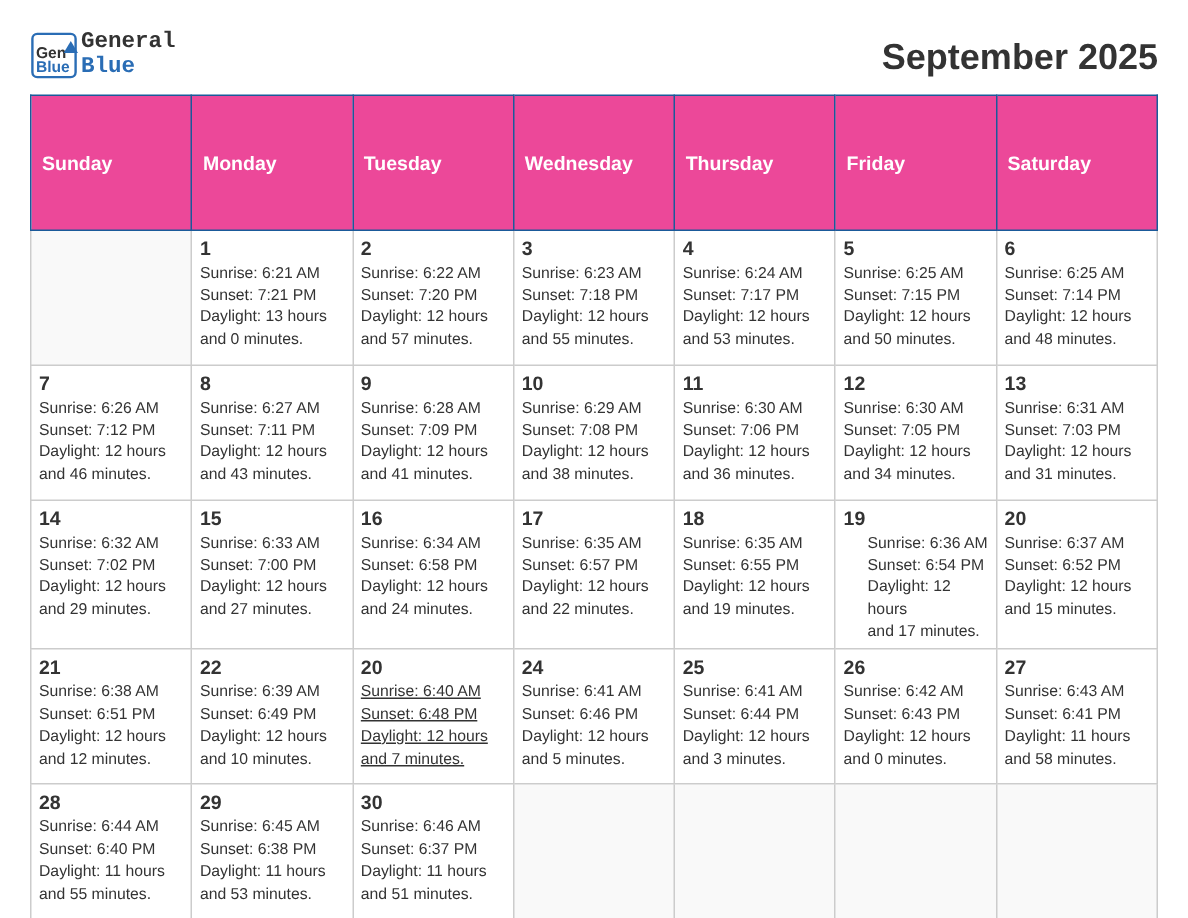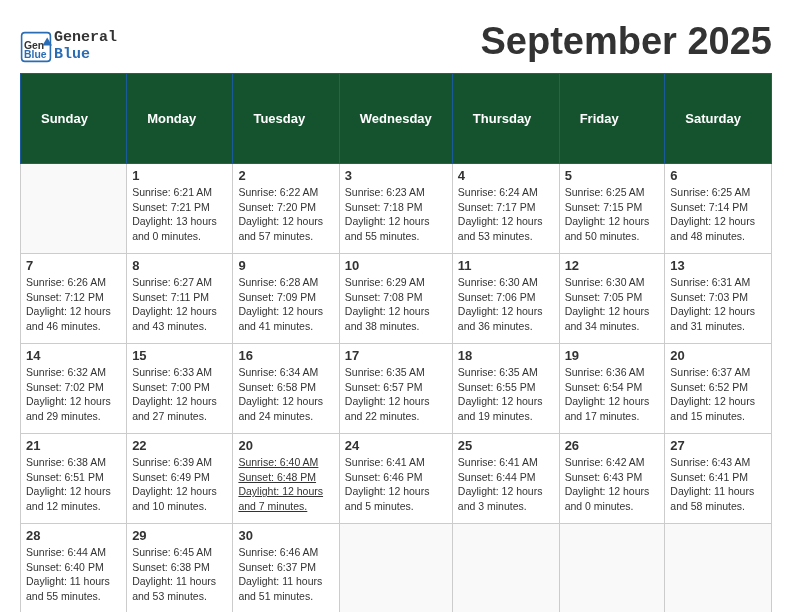--- a/index.html
+++ b/index.html
@@ -22,38 +22,38 @@
     }
     .logo-icon {
       width: 32px;
       height: 32px;
       margin-right: 2px;
     }
     .title-block {
       text-align: right;
     }
     .month-title {
-      font-size: 38px;
+      font-size: 24px;
       font-weight: bold;
       color: #333;
     }
     .location {
       font-size: 14px;
       color: #555;
     }
     table {
       width: 100%;
       border-collapse: collapse;
     }
     th {
-      background-color: #14532d;
+      background-color: #ec4899;
       color: #fff;
       font-size: 13px;
       font-weight: bold;
-      padding: 6px 20px;
+      padding: 6px 7px;
       text-align: left;
       border: 1px solid #1a5a9a;
     }
     td {
       border: 1px solid #ccc;
       vertical-align: top;
       padding: 4px 5px;
       font-size: 11px;
       color: #333;
       width: 14.28%;
@@ -237,21 +237,21 @@
         </td>
         <td>
           <span class="day-num">18</span>
           <div class="day-info" style="white-space: pre-line;">Sunrise: 6:35 AM
 Sunset: 6:55 PM
 Daylight: 12 hours
 and 19 minutes.</div>
         </td>
         <td>
           <span class="day-num">19</span>
-          <div class="day-info" style="white-space: pre-line;">Sunrise: 6:36 AM
+          <div class="day-info" style="white-space: pre-line; margin-left: 16px;">Sunrise: 6:36 AM
 Sunset: 6:54 PM
 Daylight: 12 hours
 and 17 minutes.</div>
         </td>
         <td>
           <span class="day-num">20</span>
           <div class="day-info" style="white-space: pre-line;">Sunrise: 6:37 AM
 Sunset: 6:52 PM
 Daylight: 12 hours
 and 15 minutes.</div>

